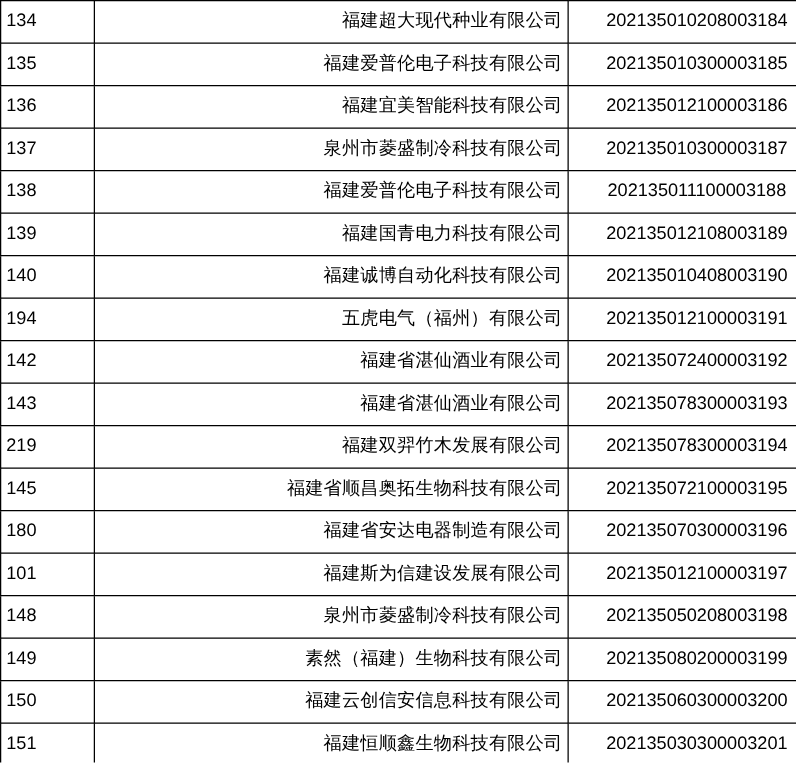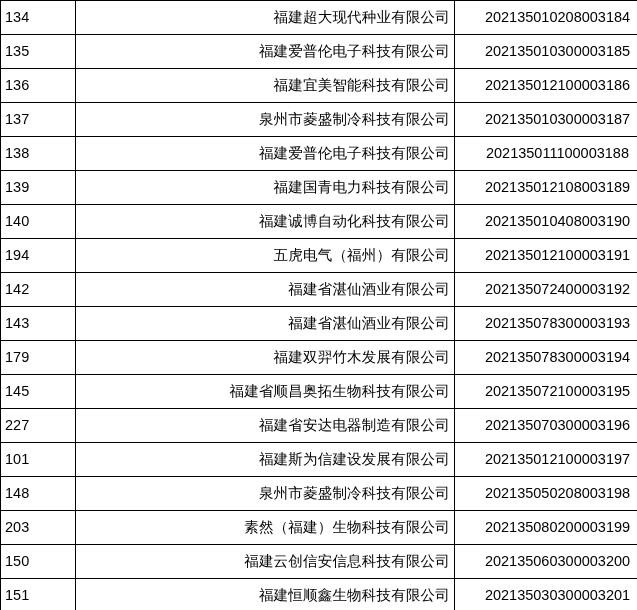--- a/index.html
+++ b/index.html
@@ -100,46 +100,46 @@
       <td class="col-index">142</td>
       <td class="col-name">福建省湛仙酒业有限公司</td>
       <td class="col-code">202135072400003192</td>
     </tr>
     <tr>
       <td class="col-index">143</td>
       <td class="col-name">福建省湛仙酒业有限公司</td>
       <td class="col-code">202135078300003193</td>
     </tr>
     <tr>
-      <td class="col-index">179</td>
+      <td class="col-index">219</td>
       <td class="col-name">福建双羿竹木发展有限公司</td>
       <td class="col-code">202135078300003194</td>
     </tr>
     <tr>
       <td class="col-index">145</td>
       <td class="col-name">福建省顺昌奥拓生物科技有限公司</td>
       <td class="col-code">202135072100003195</td>
     </tr>
     <tr>
-      <td class="col-index">227</td>
+      <td class="col-index">180</td>
       <td class="col-name">福建省安达电器制造有限公司</td>
       <td class="col-code">202135070300003196</td>
     </tr>
     <tr>
       <td class="col-index">101</td>
       <td class="col-name">福建斯为信建设发展有限公司</td>
       <td class="col-code">202135012100003197</td>
     </tr>
     <tr>
       <td class="col-index">148</td>
       <td class="col-name">泉州市菱盛制冷科技有限公司</td>
       <td class="col-code">202135050208003198</td>
     </tr>
     <tr>
-      <td class="col-index">203</td>
+      <td class="col-index">149</td>
       <td class="col-name">素然（福建）生物科技有限公司</td>
       <td class="col-code">202135080200003199</td>
     </tr>
     <tr>
       <td class="col-index">150</td>
       <td class="col-name">福建云创信安信息科技有限公司</td>
       <td class="col-code">202135060300003200</td>
     </tr>
     <tr>
       <td class="col-index">151</td>

